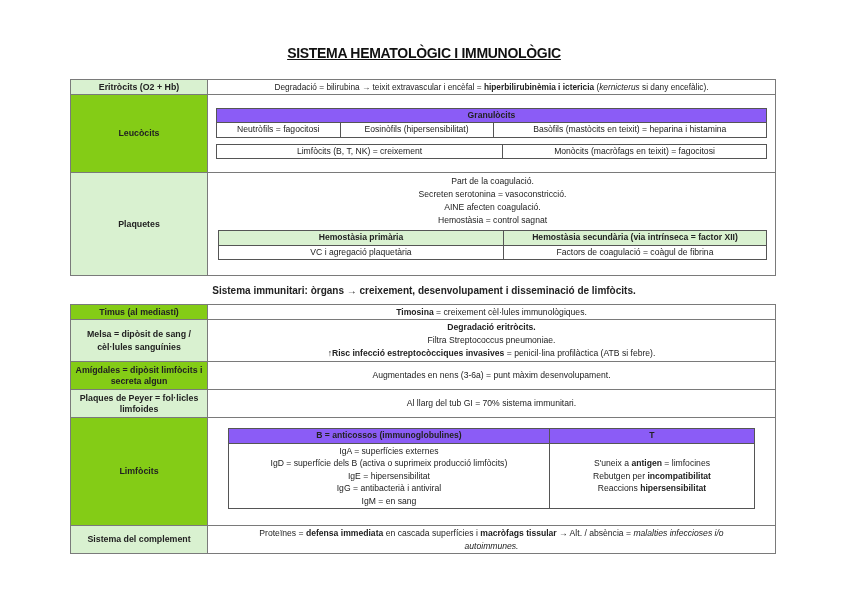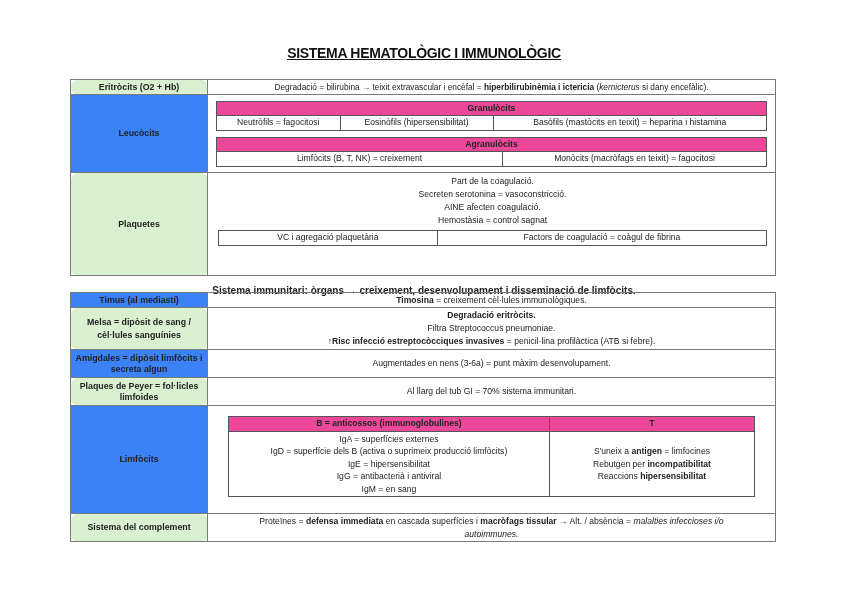--- a/index.html
+++ b/index.html
@@ -4,27 +4,27 @@
 <style>
   html, body { margin: 0; padding: 0; background: #ffffff; }
   body { width: 848px; height: 599px; position: relative; overflow: hidden;
          font-family: "Liberation Sans", sans-serif; color: #222; }
   .title { position: absolute; top: 45px; left: 0; width: 848px; text-align: center;
            font-size: 14px; font-weight: bold; text-decoration: underline; letter-spacing: -0.3px; color: #111; }
   table { border-collapse: collapse; }
   .main { position: absolute; left: 70px; width: 706px; table-layout: fixed; }
   .main > tbody > tr > td { border: 1px solid #7a7a7a; font-size: 8.6px; text-align: center; vertical-align: middle; padding: 0 4px; line-height: 13px; }
   .main > tbody > tr > td.label { width: 128px; font-weight: bold; font-size: 8.8px; }
-  .green { background: #d9f1d0; border-radius: 7px; }
-  .blue { background: #3b82f6; margin-top: 20px; }
+  .green { background: #d9f1d0; }
+  .blue { background: #84cc16; margin-top: 20px; }
   .t1 { top: 79px; }
-  .t2 { top: 292px; }
+  .t2 { top: 304px; }
   .sub { width: 100%; margin: 0 auto; }
   .sub td { border: 1px solid #555; font-size: 8.6px; text-align: center; padding: 1px 4px; line-height: 11.5px; }
-  .sub .hdr-blue { background: #ec4899; font-weight: bold; }
+  .sub .hdr-blue { background: #8b5cf6; font-weight: bold; }
   .sub .hdr-green { background: #d9f1d0; font-weight: bold; }
   .subtitle { position: absolute; top: 285px; left: 0; width: 848px; text-align: center; font-size: 10px; font-weight: bold; }
   b { font-weight: bold; }
   i { font-style: italic; }
   .pad { padding: 5px 8px !important; }
 </style>
 </head>
 <body>
 
 <div class="title">SISTEMA HEMATOLÒGIC I IMMUNOLÒGIC</div>
@@ -48,40 +48,41 @@
           <tr>
             <td>Neutròfils = fagocitosi</td>
             <td>Eosinòfils (hipersensibilitat)</td>
             <td>Basòfils (mastòcits en teixit) = heparina i histamina</td>
           </tr>
         </tbody>
           </table>
         <div style="height:6px"></div>
         <table class="sub">
           <tbody>
-              <tr>
-                <td colspan="2" class="hdr-blue">Agranulòcits</td>
-              </tr>
           <tr>
             <td style="width:52%">Limfòcits (B, T, NK) = creixement</td>
             <td>Monòcits (macròfags en teixit) = fagocitosi</td>
           </tr>
         </tbody>
           </table>
       </td>
     </tr>
     <tr style="height:103px">
       <td class="label green">Plaquetes</td>
       <td style="padding:2px 8px 10px 10px; vertical-align:top;">
         <div>Part de la coagulació.</div>
         <div>Secreten serotonina = vasoconstricció.</div>
         <div>AINE afecten coagulació.</div>
         <div>Hemostàsia = control sagnat</div>
         <table class="sub" style="margin-top:3px;">
           <tbody>
+              <tr>
+            <td class="hdr-green" style="width:52%">Hemostàsia primària</td>
+            <td class="hdr-green">Hemostàsia secundària (via intrínseca = factor XII)</td>
+          </tr>
           <tr>
             <td>VC i agregació plaquetària</td>
             <td>Factors de coagulació = coàgul de fibrina</td>
           </tr>
         </tbody>
           </table>
       </td>
     </tr>
   </tbody>
 </table>

